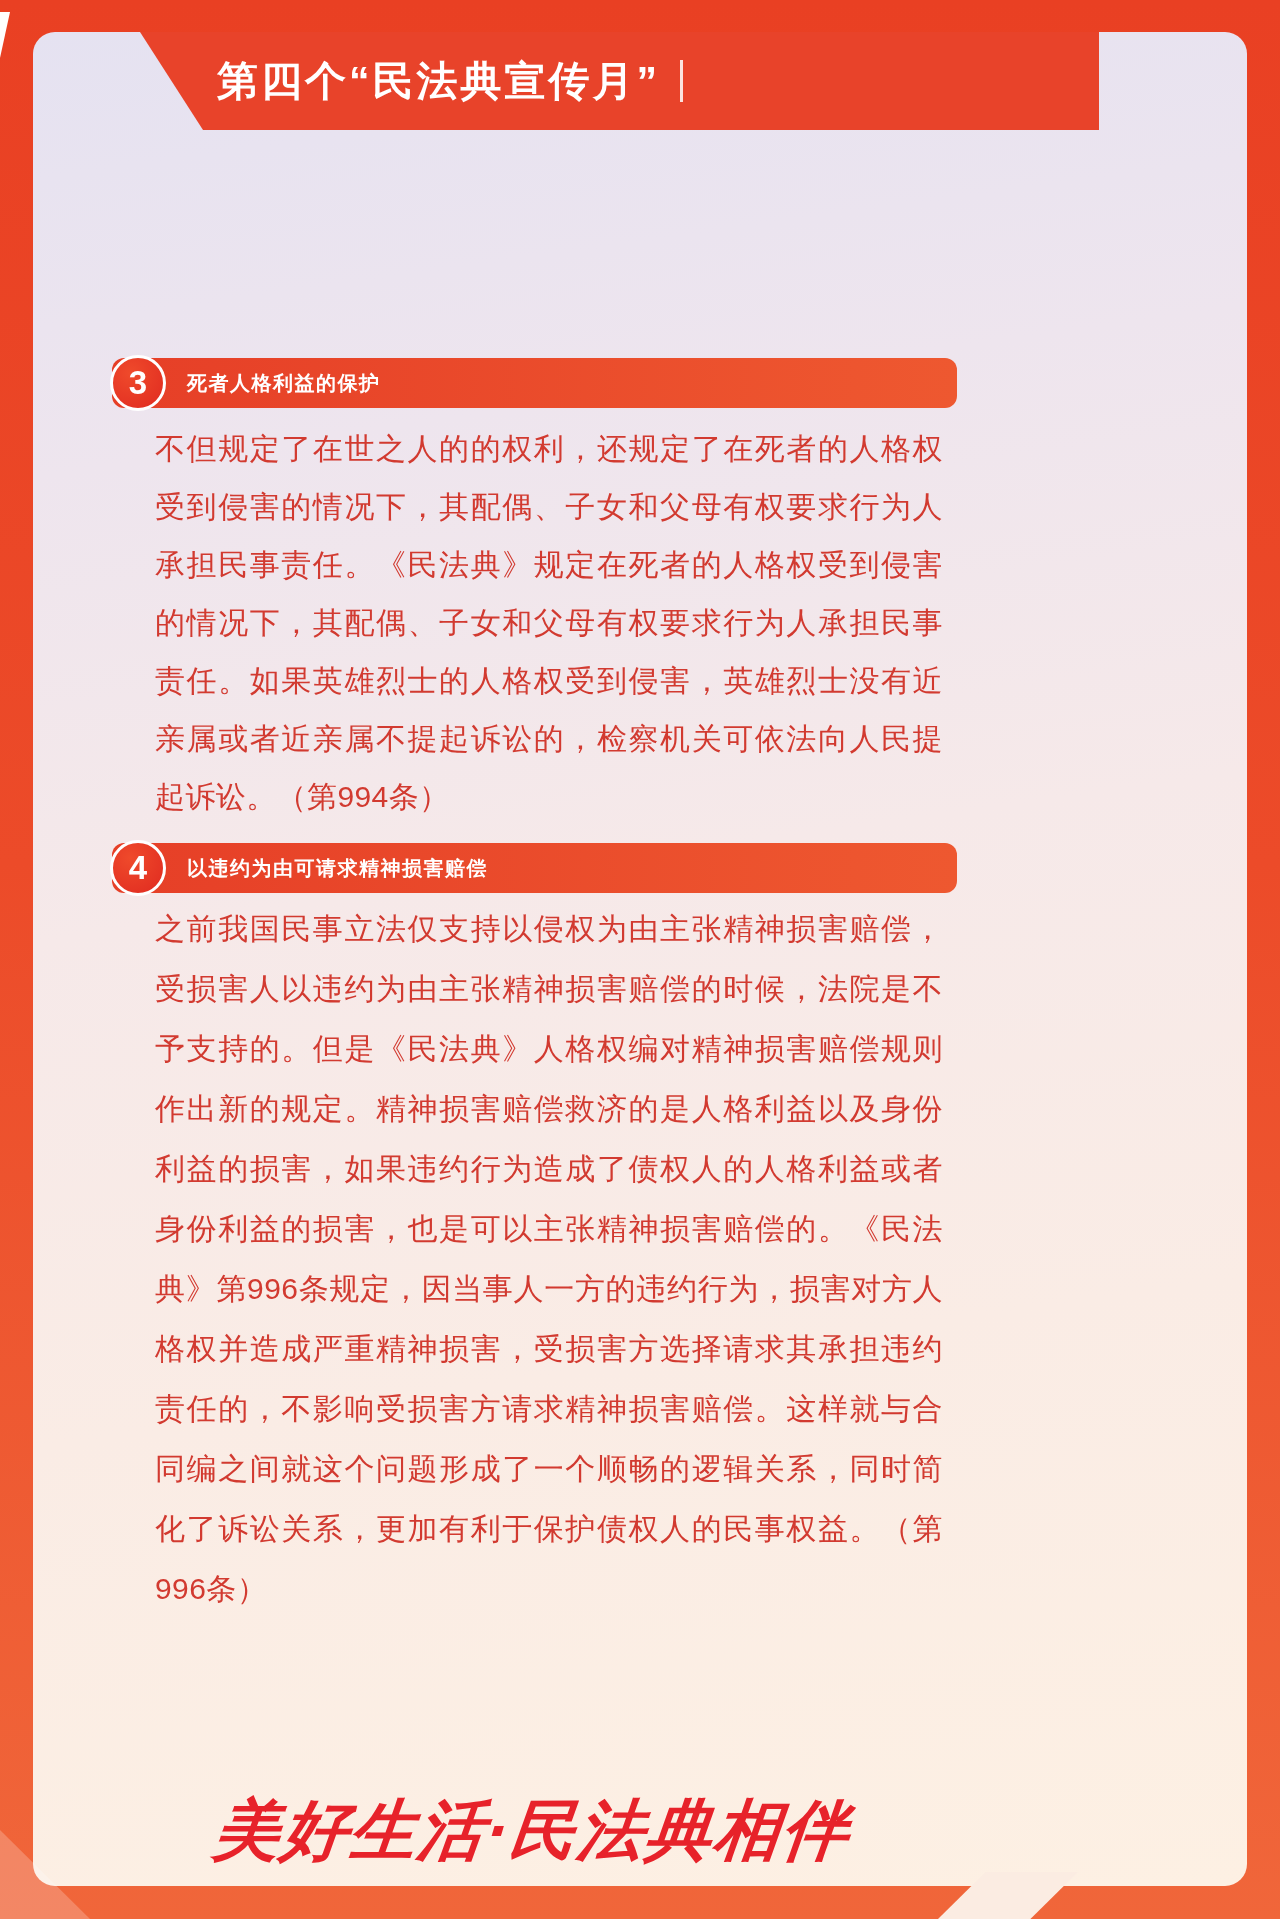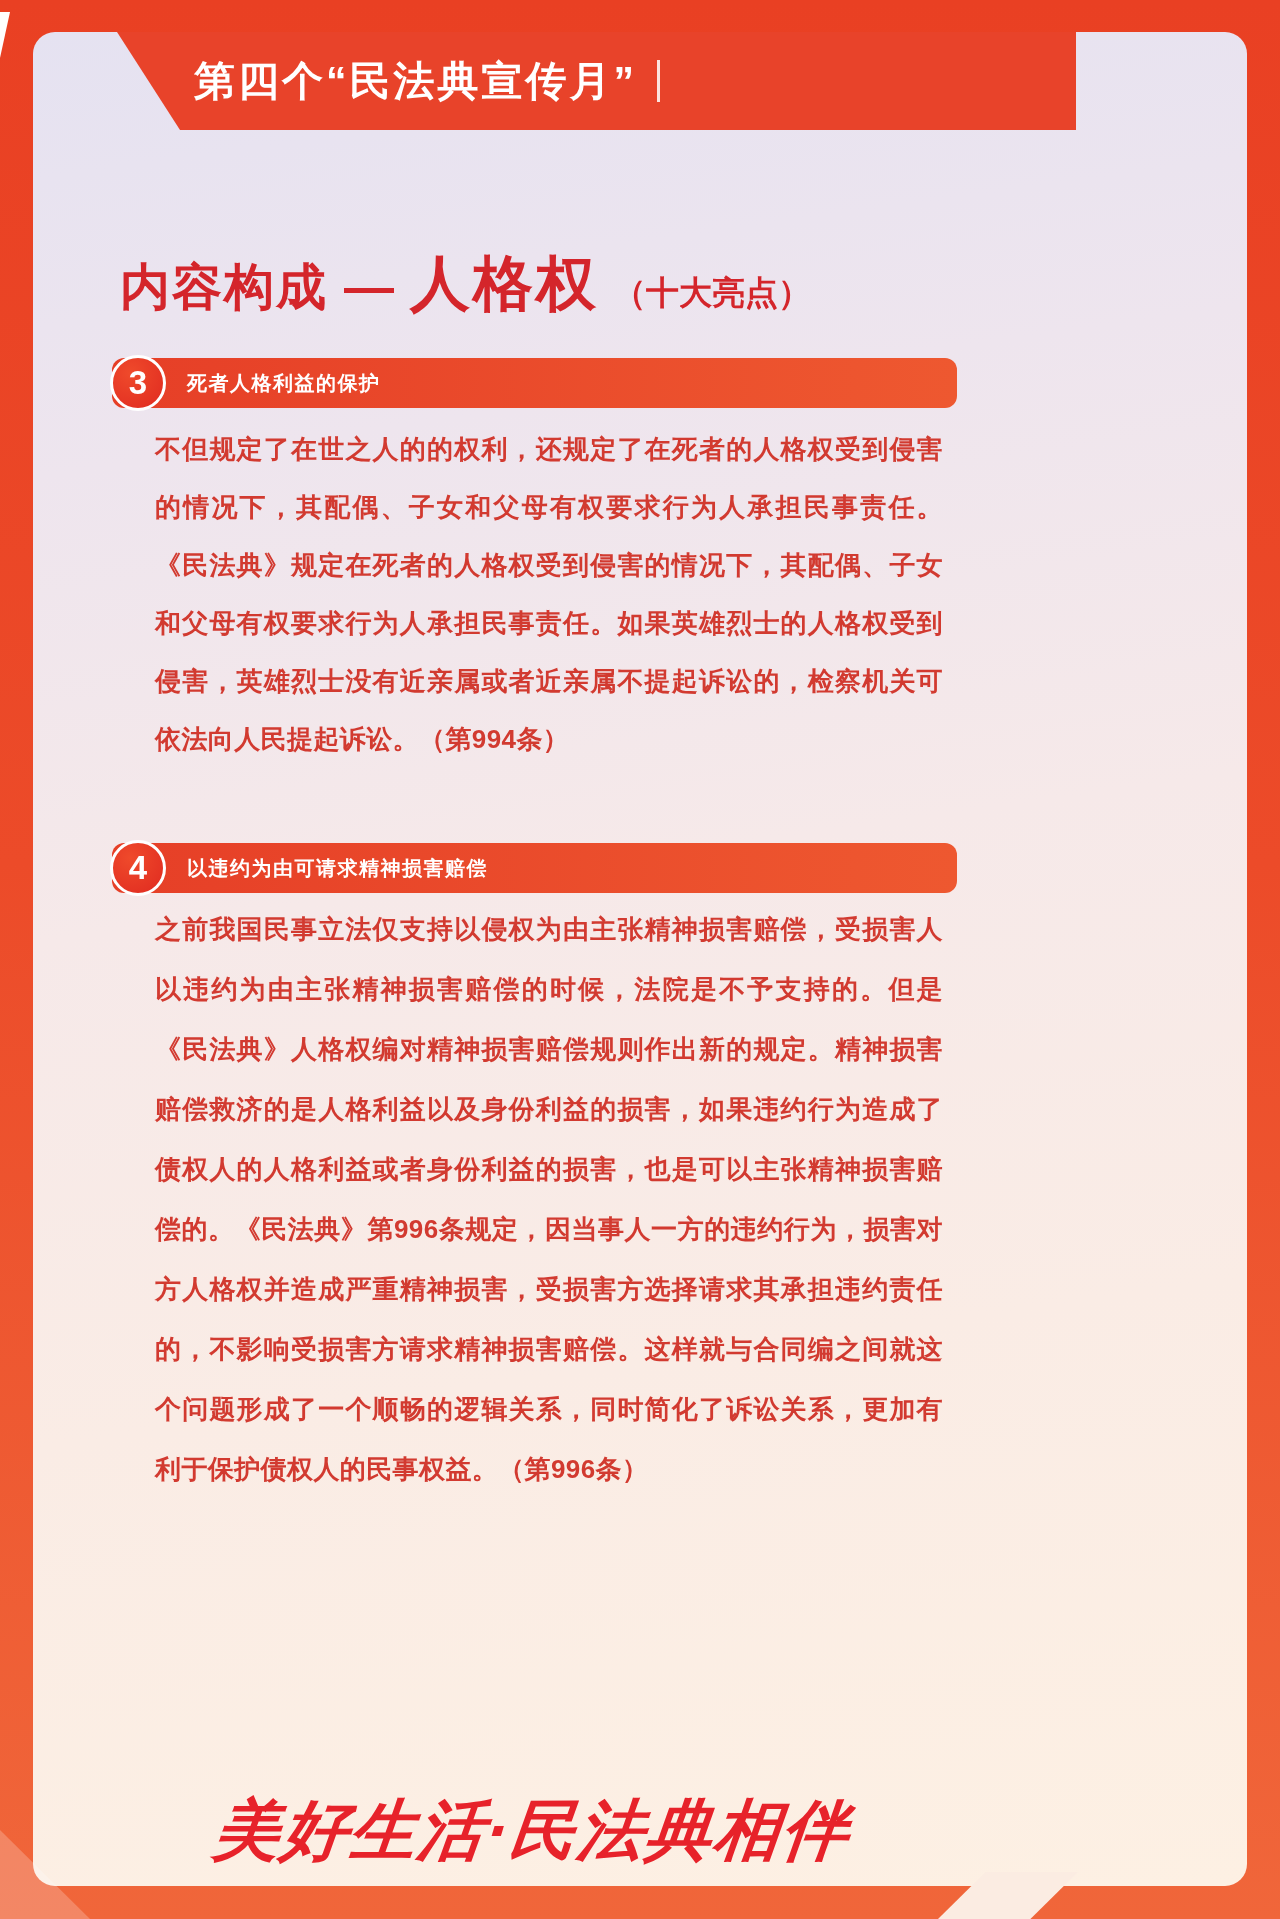--- a/index.html
+++ b/index.html
@@ -12,21 +12,21 @@
     background:linear-gradient(to bottom,#e94023 0%,#ec4b29 45%,#f0663a 100%);
   }
   
   .panel{
     position:absolute;left:33px;top:32px;width:1214px;height:1854px;
     border-radius:22px;
     background:linear-gradient(172deg,#e5e2f1 0%,#eee5ee 22%,#f6e9e9 45%,#faece5 70%,#fdf0e3 100%);
   }
   
   .banner{
-    position:absolute;left:28px;top:32px;width:1048px;height:98px;
+    position:absolute;left:51px;top:32px;width:1048px;height:98px;
     background:#e8432a;
     clip-path:polygon(89px 0,1124px 0,1060px 98px,152px 98px);
     display:flex;align-items:center;justify-content:center;
     padding-right:230px;box-sizing:border-box;
   }
   .banner .txt{
     color:#ffffff;font-size:41px;font-weight:600;letter-spacing:3px;
     white-space:nowrap;
   }
   .banner .divider{
@@ -55,23 +55,22 @@
   }
   .num-circle{
     position:absolute;left:110px;top:-3px;width:50px;height:50px;
     background:radial-gradient(circle at 35% 30%,#ef4a2b,#e02a20);
     border:3px solid #ffffff;border-radius:50%;
     display:flex;align-items:center;justify-content:center;
     color:#ffffff;font-size:33px;font-weight:700;z-index:2;
   }
   .body-text{
     position:absolute;left:155px;width:788px;margin:0;
-    color:#d23a30;font-size:26px;letter-spacing:0.4px;
+    color:#d23a30;font-size:30px;letter-spacing:0.4px;
     text-align:justify;
-    font-weight:bold;
   }
   .sec3 .body-text{top:62px;line-height:58px;}
   .sec4 .body-text{top:56px;line-height:60px;}
   
   .footer{
     position:absolute;left:0;top:1786px;width:1280px;text-align:center;
   }
   .footer span{
     display:inline-block;transform:translateX(-108px) skewX(-6deg);
     color:#e7222a;font-size:66px;font-weight:800;font-style:italic;letter-spacing:2px;
@@ -102,26 +101,20 @@
 
   <div class="deco-tl"></div>
   <div class="deco-bl"></div>
   <div class="deco-br"></div>
 
   <div class="banner">
     <span class="txt">第四个“民法典宣传月”</span>
     <span class="divider"></span>
   </div>
 
-  <div class="title">
-    <span class="t1">内容构成</span>
-    <span class="tdash">—</span>
-    <span class="t2">人格权</span>
-    <span class="t3">（十大亮点）</span>
-  </div>
 
   <section class="sec sec3" style="top:358px;height:430px;">
     <div class="num-circle">
       <span>3</span>
     </div>
     <div class="pill">
       <h2>死者人格利益的保护</h2>
     </div>
     <p class="body-text">不但规定了在世之人的的权利，还规定了在死者的人格权受到侵害的情况下，其配偶、子女和父母有权要求行为人承担民事责任。《民法典》规定在死者的人格权受到侵害的情况下，其配偶、子女和父母有权要求行为人承担民事责任。如果英雄烈士的人格权受到侵害，英雄烈士没有近亲属或者近亲属不提起诉讼的，检察机关可依法向人民提起诉讼。（第994条）</p>
   </section>

